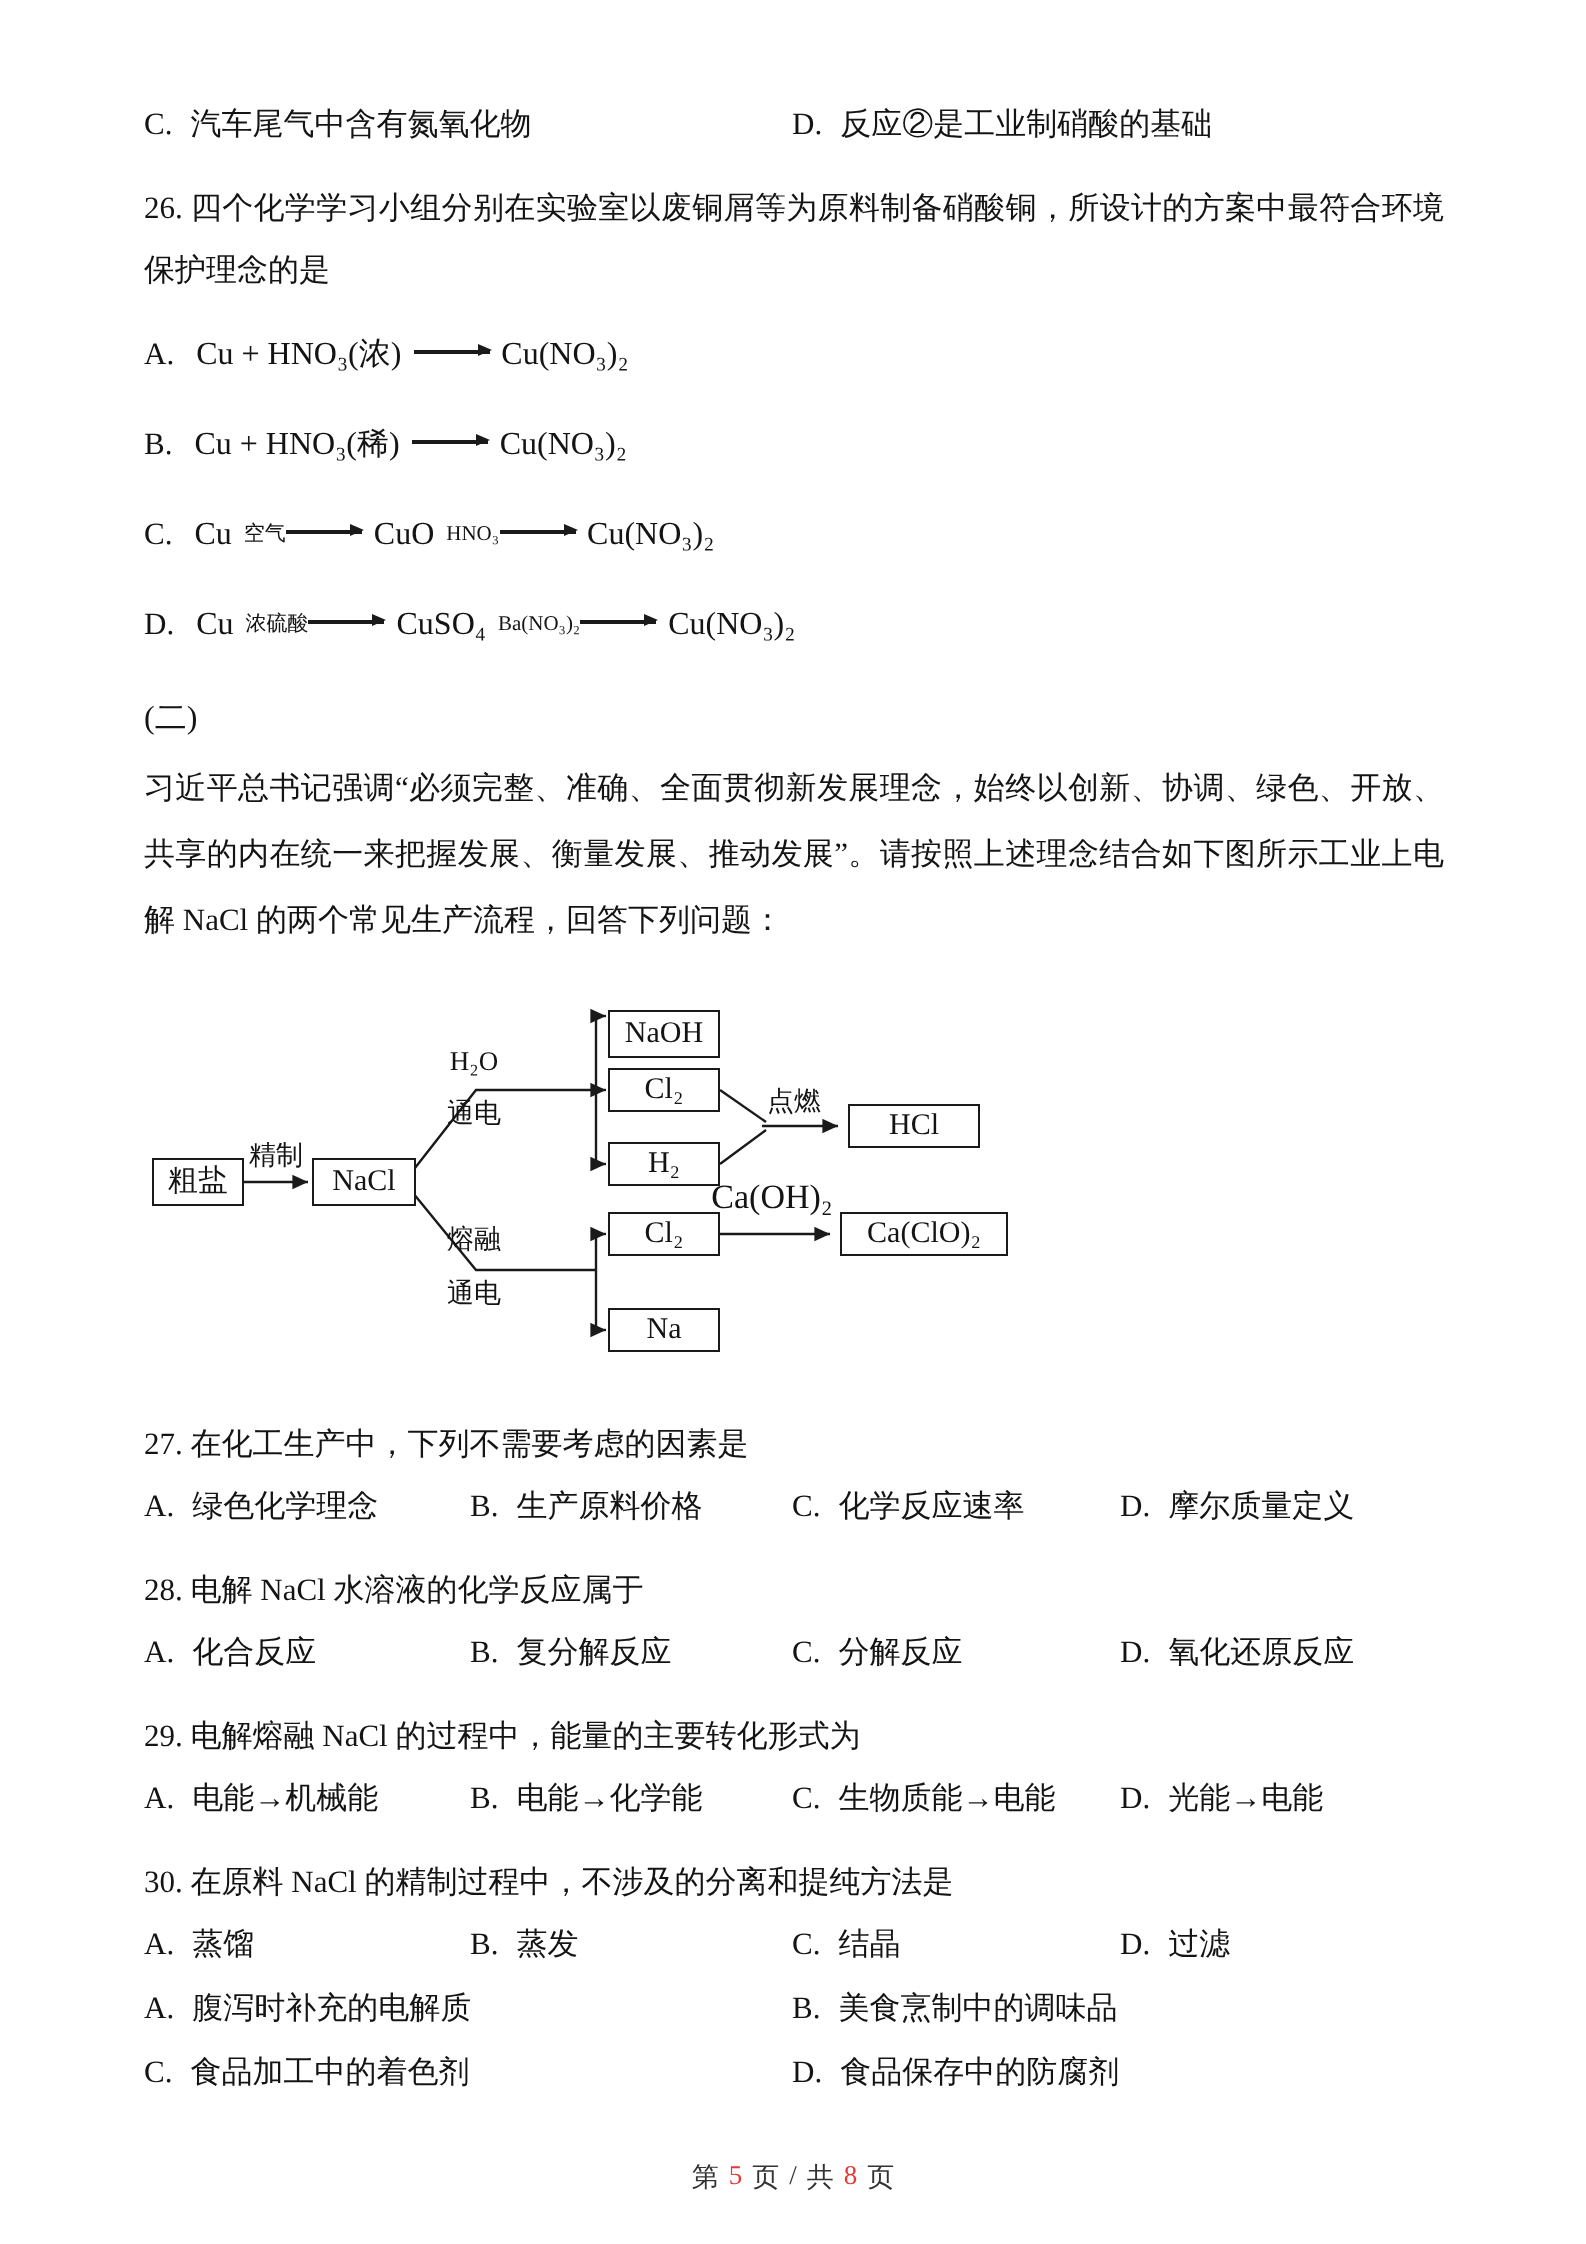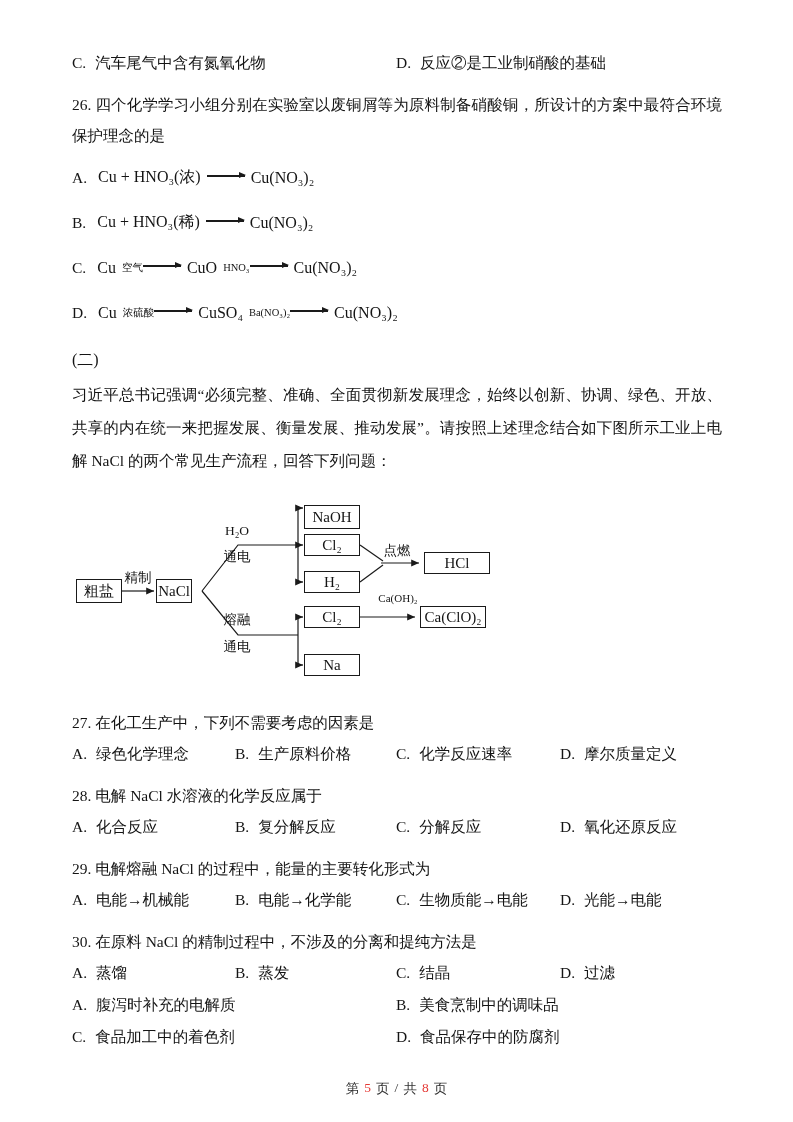--- a/index.html
+++ b/index.html
@@ -28,36 +28,36 @@
 
   .section-head{margin-top:14px;line-height:30px;font-size:16px}
   .intro{margin-top:3px;line-height:33px;text-align:justify}
 
   
   .diagram{position:relative;width:470px;height:207px;margin:12px 0 2px -2px;font-size:15px}
   .dlines{position:absolute;left:0;top:0}
   .dbox{position:absolute;border:1.2px solid #1a1a1a;display:flex;align-items:center;justify-content:center;
         line-height:1;background:#fff}
   .b-crude{left:6px;top:90px;width:46px;height:24px}
-  .b-nacl{left:86px;top:90px;width:36px;height:24px}
+  .b-nacl{left:86px;top:90px;width:52px;height:24px}
   .b-naoh{left:234px;top:16px;width:56px;height:24px}
   .b-cl2a{left:234px;top:45px;width:56px;height:22px}
   .b-h2{left:234px;top:82px;width:56px;height:22px}
   .b-hcl{left:354px;top:63px;width:66px;height:22px}
   .b-cl2b{left:234px;top:117px;width:56px;height:22px}
-  .b-caclo2{left:350px;top:117px;width:66px;height:22px}
+  .b-caclo2{left:350px;top:117px;width:84px;height:22px}
   .b-na{left:234px;top:165px;width:56px;height:22px}
   .dlabel{position:absolute;transform:translateX(-50%);white-space:nowrap;font-size:13.5px;line-height:17px}
   .l-refine{left:68px;top:80px}
   .l-water{left:167px;top:33px}
   .l-eltop{left:167px;top:59px}
   .l-ignite{left:327px;top:53px}
   .l-molten{left:167px;top:122px}
   .l-elbottom{left:167px;top:149px}
-  .l-caoh2{left:328px;top:101px;font-size:11px}
+  .l-caoh2{left:316px;top:101px;font-size:17px}
 
   
   .footer{position:absolute;left:0;right:0;top:1080px;display:flex;justify-content:center;gap:5px;
           font-size:13.5px;color:#333}
   .pgnum{color:var(--page-number-red,#e53935)}
 </style>
 </head>
 <body>
 
 <div class="page">

